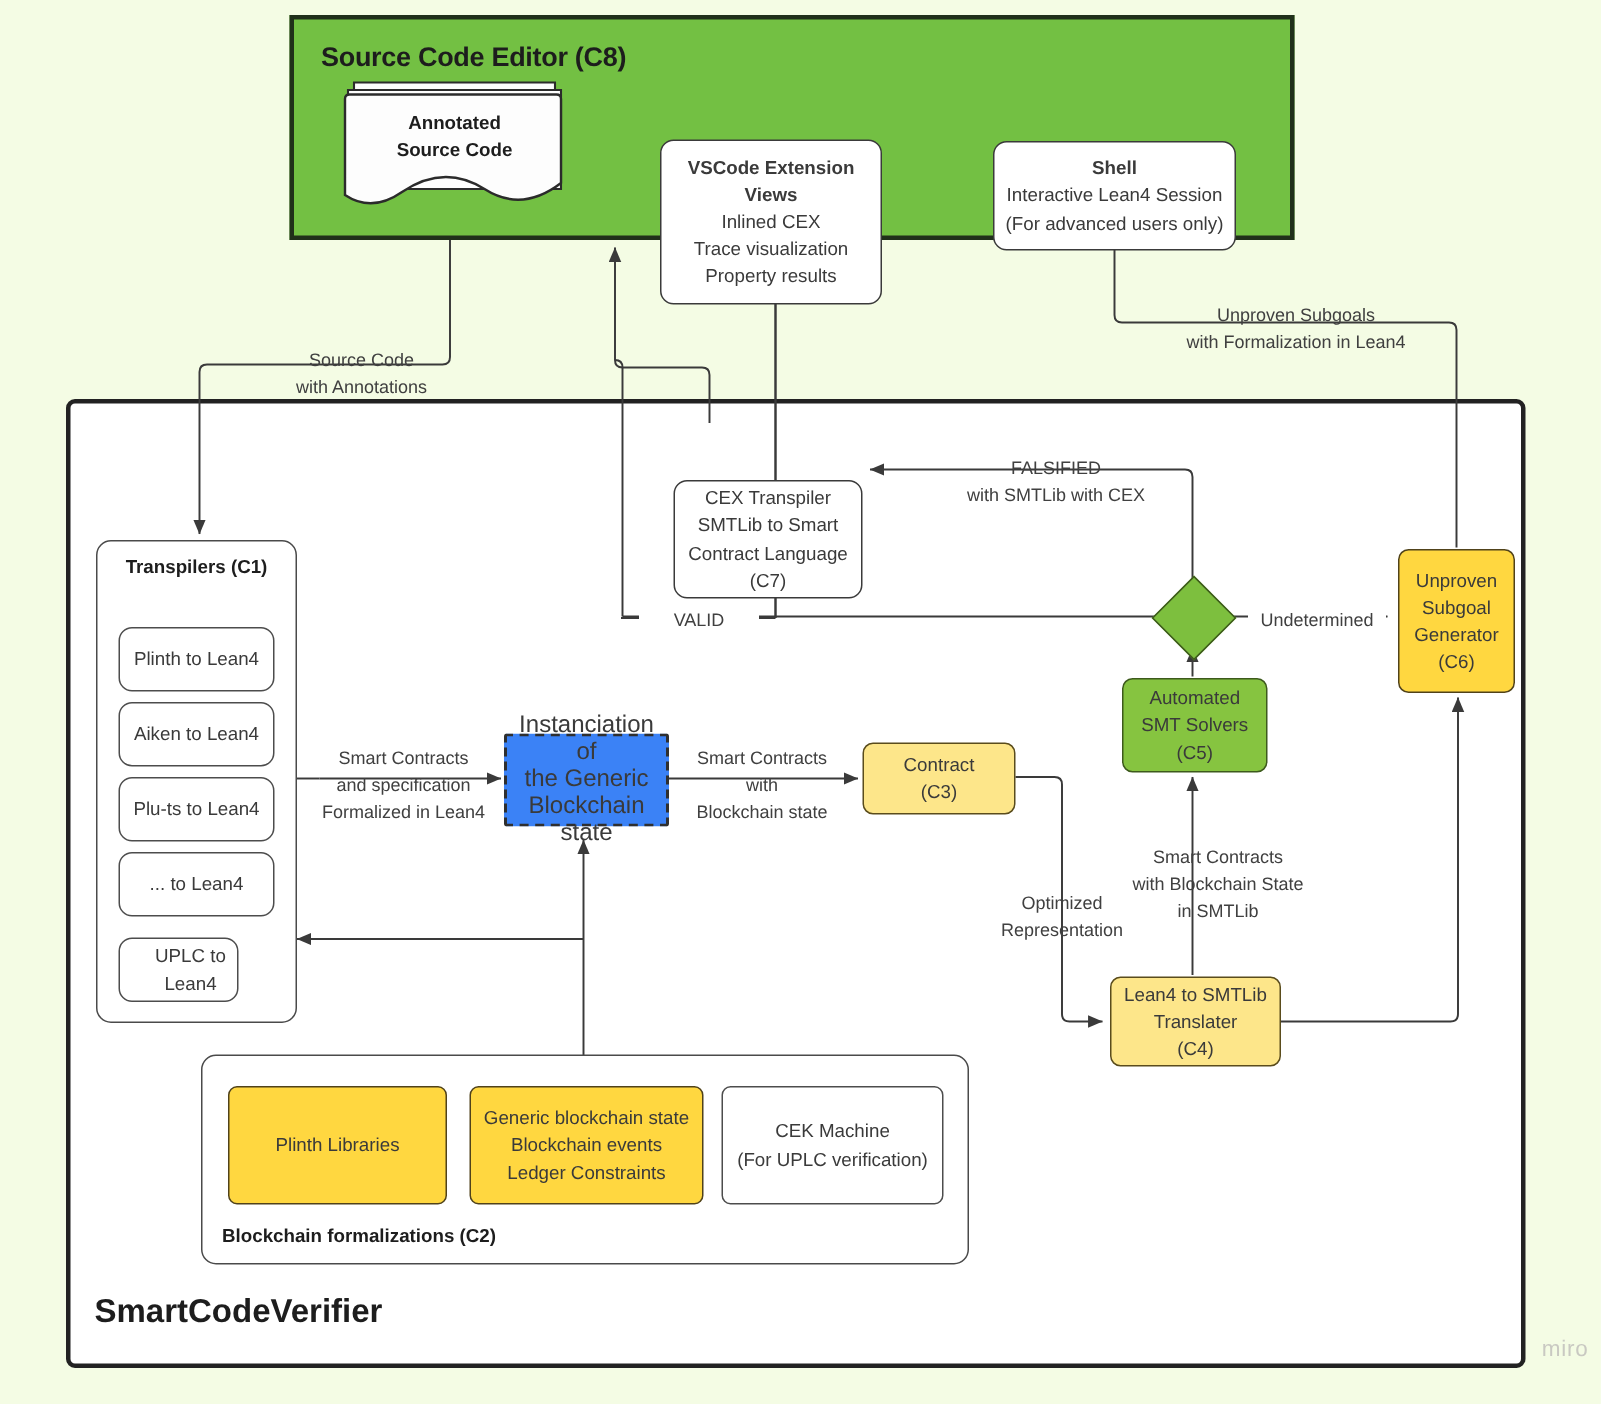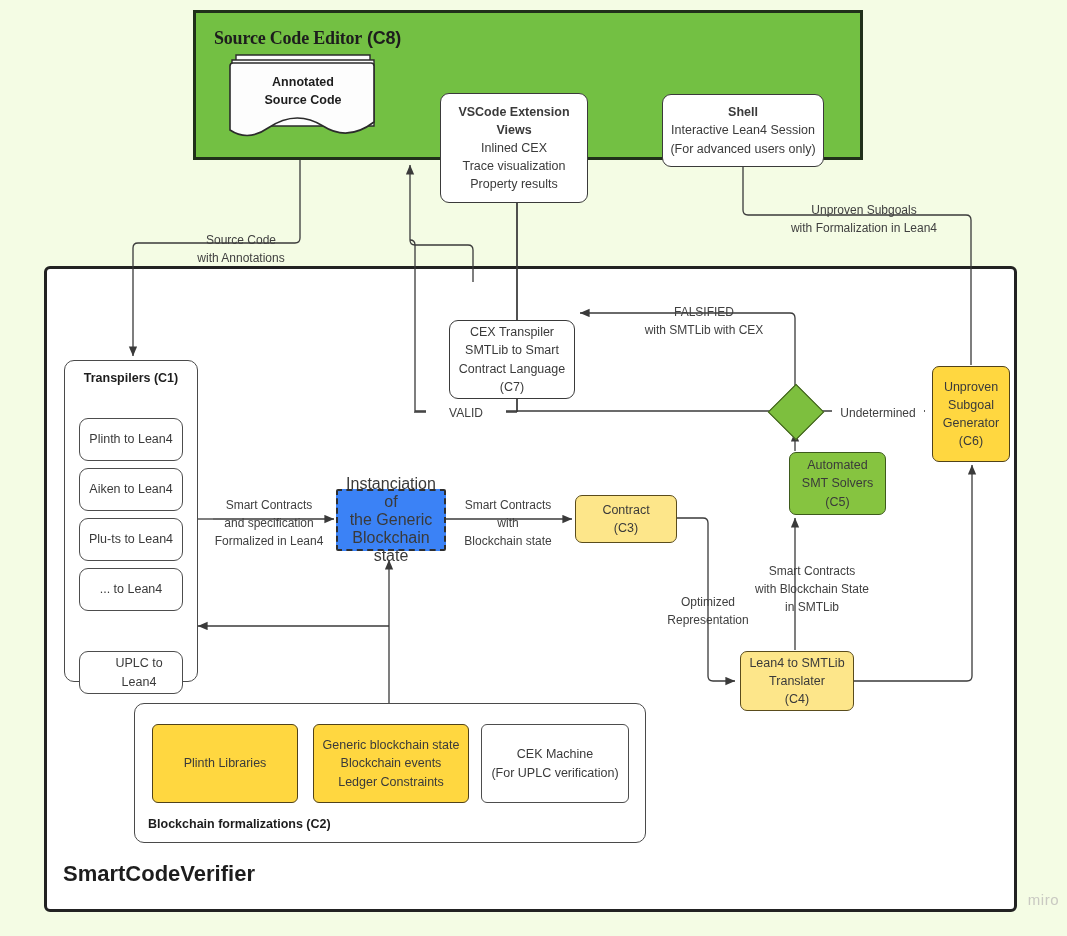--- a/index.html
+++ b/index.html
@@ -47,21 +47,20 @@
     position: absolute;
     left: 18px;
     top: 15px;
     font-size: 18px;
     font-weight: bold;
     color: #1d1d1d;
     letter-spacing: -0.2px;
   }
   .editor-title .code {
     font-weight: bold;
-    font-family: Liberation Serif, serif;
   }
   .editor-title .suffix {
     font-weight: bold;
   }
   .main-panel {
     position: absolute;
     box-sizing: border-box;
     background: #ffffff;
     border: 3px solid #222222;
     border-radius: 6px;
@@ -91,21 +90,20 @@
     background: #ffd740;
     border: 1.5px solid #50421a;
   }
   .yellow-soft {
     background: #fde68a;
     border: 1.5px solid #5a4c1c;
   }
   .green-node {
     background: #86c440;
     border: 1.5px solid #3d5a1c;
-    margin-left: 41px;
   }
   .dashed {
     background: #3b82f6;
     border: 2px dashed #2f2f2f;
     border-radius: 2px;
   }
   .group-box {
     position: absolute;
     box-sizing: border-box;
     border: 1.6px solid #4a4a4a;
@@ -257,21 +255,21 @@
   </div>
   <div class="node rbox" style="left:79px; top:468px; width:104px; height:43px;">
     <div>Aiken to Lean4</div>
   </div>
   <div class="node rbox" style="left:79px; top:518px; width:104px; height:43px;">
     <div>Plu-ts to Lean4</div>
   </div>
   <div class="node rbox" style="left:79px; top:568px; width:104px; height:43px;">
     <div>... to Lean4</div>
   </div>
-  <div class="node rbox" style="left:79px; top:651px; width:104px; height:43px;padding-left:20px;">
+  <div class="node rbox" style="left:79px; top:625px; width:80px; height:43px;padding-left:20px;">
     <div>UPLC to Lean4</div>
   </div>
 
   <div class="group-box" style="left:134px; top:703px; width:512px; height:140px;">
   </div>
   <div class="group-label" style="left:148px; top:817px; z-index:9;">Blockchain formalizations (C2)</div>
 
   <div class="node rbox yellow" style="left:152px; top:724px; width:146px; height:79px; border-radius:6px;">
     <div>Plinth Libraries</div>
   </div>

